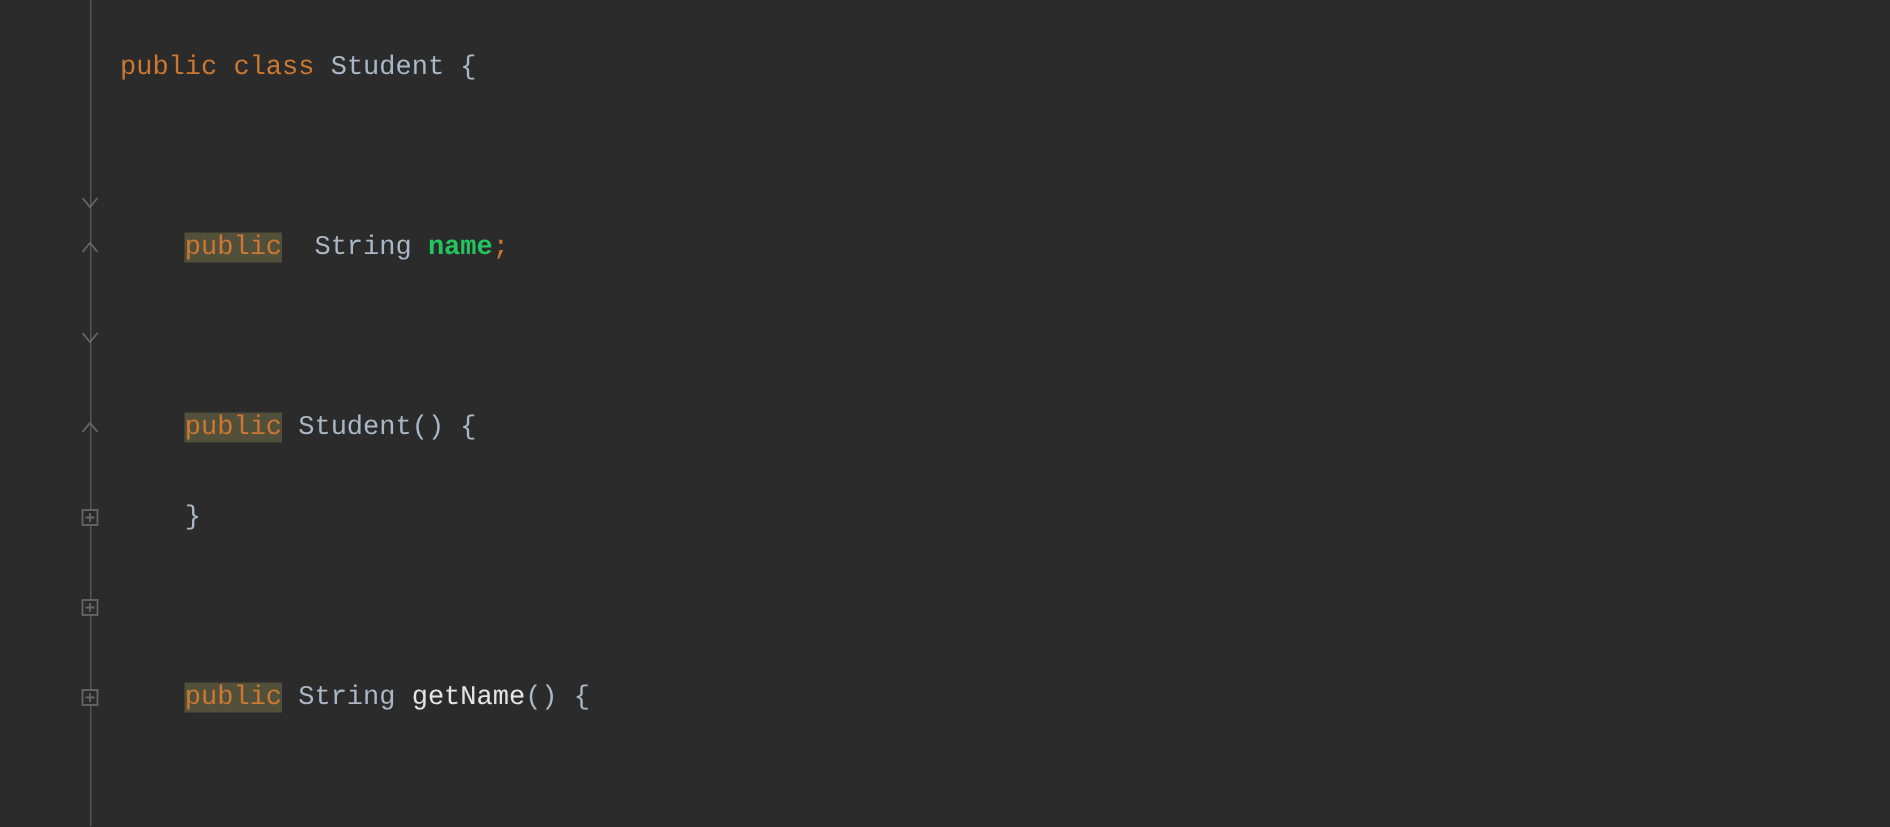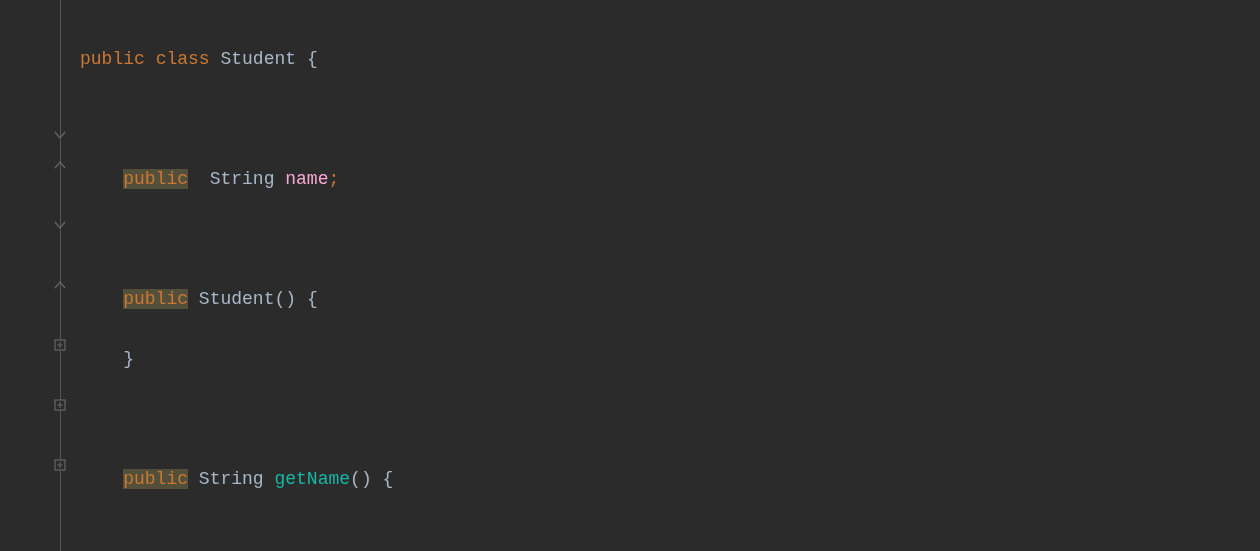--- a/index.html
+++ b/index.html
@@ -61,32 +61,31 @@
       fill: none;
       stroke-width: 1.2;
     }
     .fold-box svg {
       fill: #2b2b2b;
     }
     .code-area {
       flex: 1;
       padding-left: 10px;
       white-space: pre;
-      margin-top: 14px;
     }
     .line {
       height: 30px;
       display: block;
     }
     .kw { color: #cc7832; }
     .kw-hl { color: #cc7832; background: #52503a; }
     .type { color: #a9b7c6; }
     .ident { color: #a9b7c6; }
-    .field { color: #f9a8d4; }
-    .method { color: #14b8a6; }
+    .field { color: #22c55e; font-weight: bold; }
+    .method { color: #e5e5e5; }
     .punct { color: #a9b7c6; }
   </style>
 </head>
 <body>
 
 <div class="editor">
   <div class="gutter">
     <div class="fold-column">
       <div class="fold-line"></div>
 

